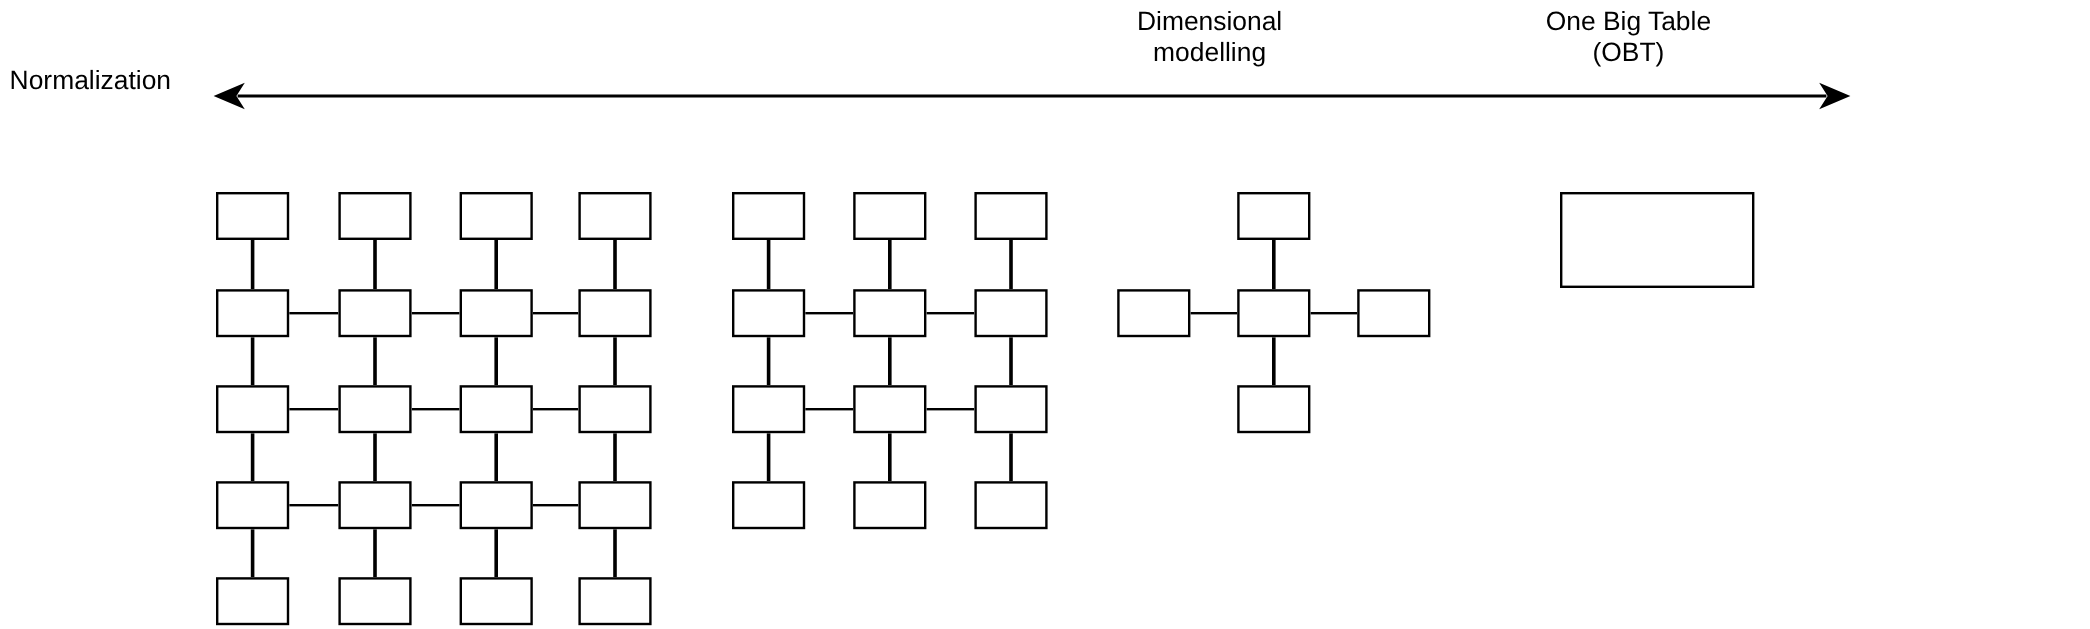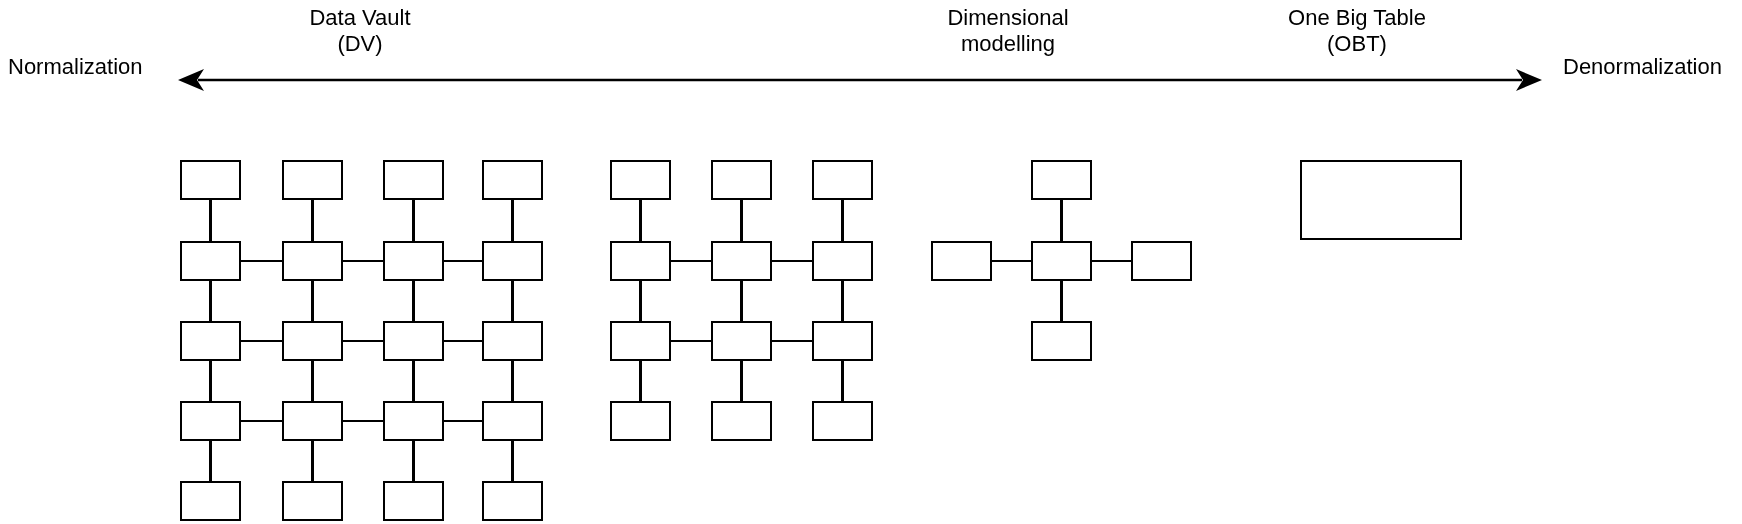--- a/index.html
+++ b/index.html
@@ -26,26 +26,21 @@
 <div class="canvas">
 
   <svg class="arrow" width="1742" height="524">
     <line id="axis-line" stroke-width="2.5" x1="198" y1="80" x2="1522" y2="80" stroke="#000000"></line>
     <polygon id="axis-head-left" points="178,80 204,69 197,80 204,91" fill="#000000"></polygon>
     <polygon id="axis-head-right" points="1542,80 1516,69 1523,80 1516,91" fill="#000000"></polygon>
   </svg>
 
   <div class="side-label" style="left:8px">Normalization</div>
 
-  <div class="side-label" style="left:1563px">Denormalization</div>
 
-  <div class="cat-label" style="left:360px">
-    <span>Data Vault</span><br>
-    <span>(DV)</span>
-  </div>
 
 
   <div class="cat-label" style="left:1357px">
     <span>One Big Table</span><br>
     <span>(OBT)</span>
   </div>
 
   <div class="cat-label" style="left:1008px">
     <span>Dimensional</span><br>
     <span>modelling</span>

